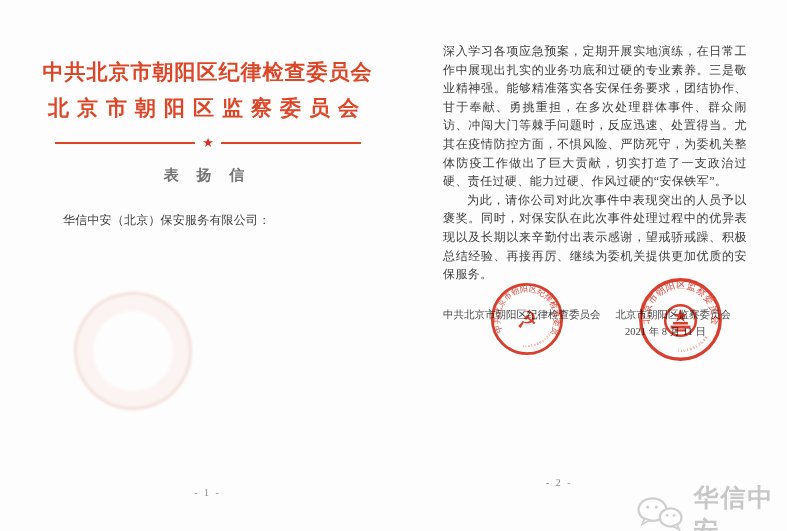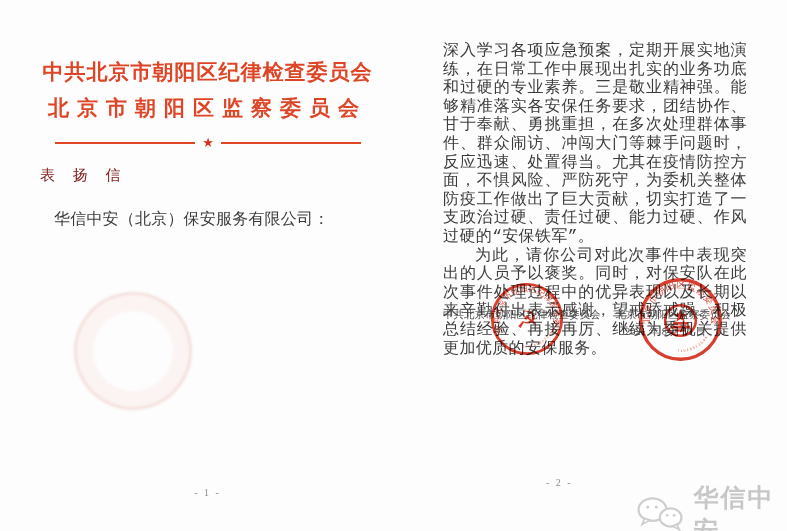--- a/index.html
+++ b/index.html
@@ -11,25 +11,25 @@
   .abs{position:absolute;}
   
   .hdr{left:40px;width:335px;text-align:center;color:#de4526;font-weight:bold;
        font-size:21px;line-height:26px;}
   .hdr1{top:59px;letter-spacing:1px;}
   .hdr2{top:95px;letter-spacing:8px;}
   .divider{left:55px;width:306px;top:137px;height:12px;display:flex;align-items:center;gap:7px;}
   .divider .dline{flex:1;height:2.6px;background:#dd4526;}
   .divider .star{color:#dd2f1c;font-size:13px;line-height:12px;
        font-family:"DejaVu Sans",sans-serif;}
-  .doc-title{left:40px;width:335px;top:166px;text-align:left;color:#7f1d1d;
-       font-weight:normal;font-size:15px;letter-spacing:7px;}
-  .body-text{color:#3c3c3c;font-size:16px;line-height:18.3px;text-align:justify;
-       letter-spacing:.2px;font-family:Liberation Mono, monospace;}
-  .body1{left:54px;top:211px;width:298px;}
+  .doc-title{left:40px;width:335px;top:166px;text-align:center;color:#737373;
+       font-weight:bold;font-size:15px;letter-spacing:7px;}
+  .body-text{color:#3c3c3c;font-size:12px;line-height:18.3px;text-align:justify;
+       letter-spacing:.2px;}
+  .body1{left:63px;top:211px;width:298px;}
   .body2{left:443px;top:42px;width:304px;line-height:18.6px;letter-spacing:.4px;}
   .body-text p{margin:0;}
   .body-text p.indent{text-indent:2em;}
   .pageno{font-size:10px;color:#8d8d8d;letter-spacing:2px;}
   .pn1{left:40px;width:335px;top:487px;text-align:center;}
   .pn2{left:546px;top:477px;}
   
   .ghost-seal{left:74px;top:292px;width:112px;height:112px;border-radius:50%;
        border:3px solid rgba(208,80,58,.16);
        box-shadow:inset 0 0 0 16px rgba(208,80,58,.05);

